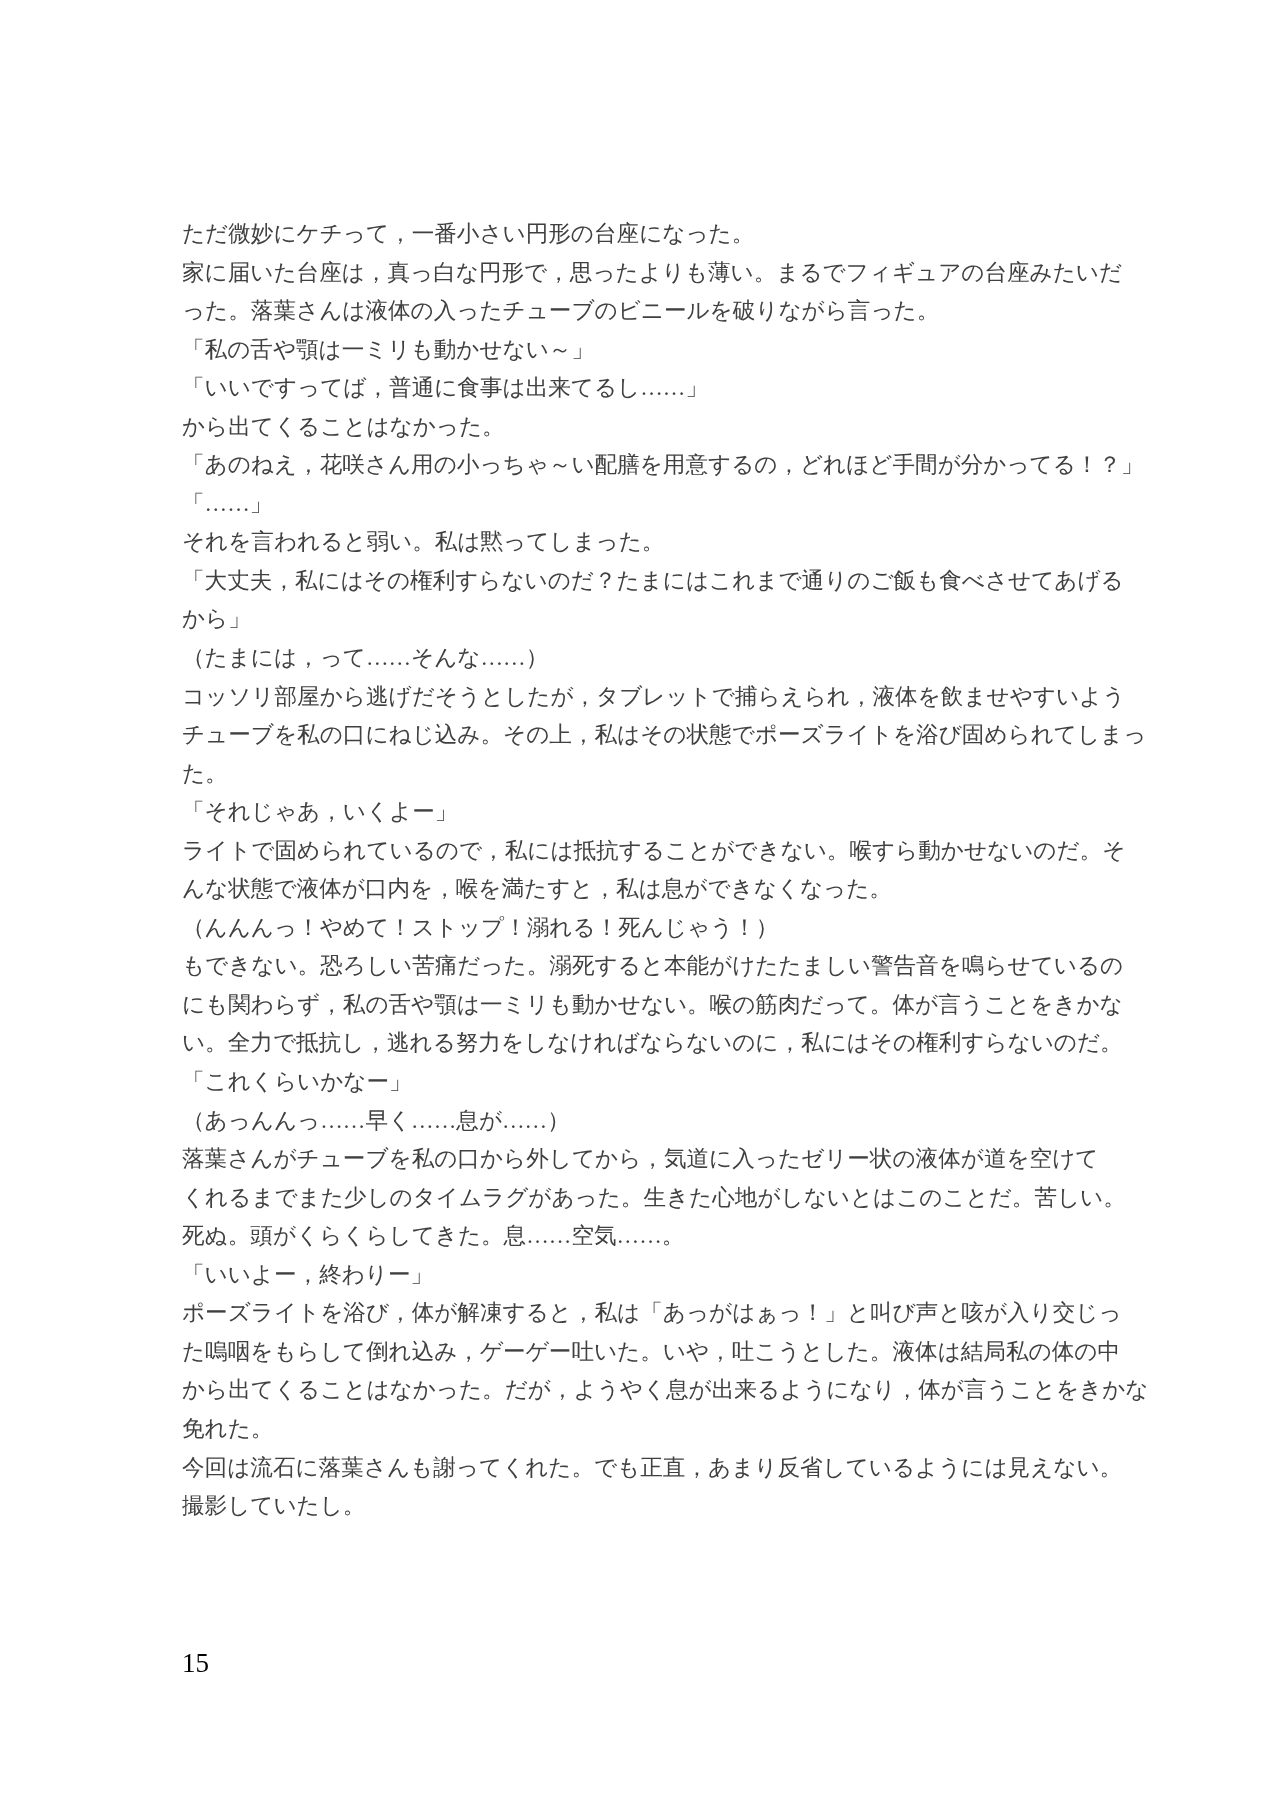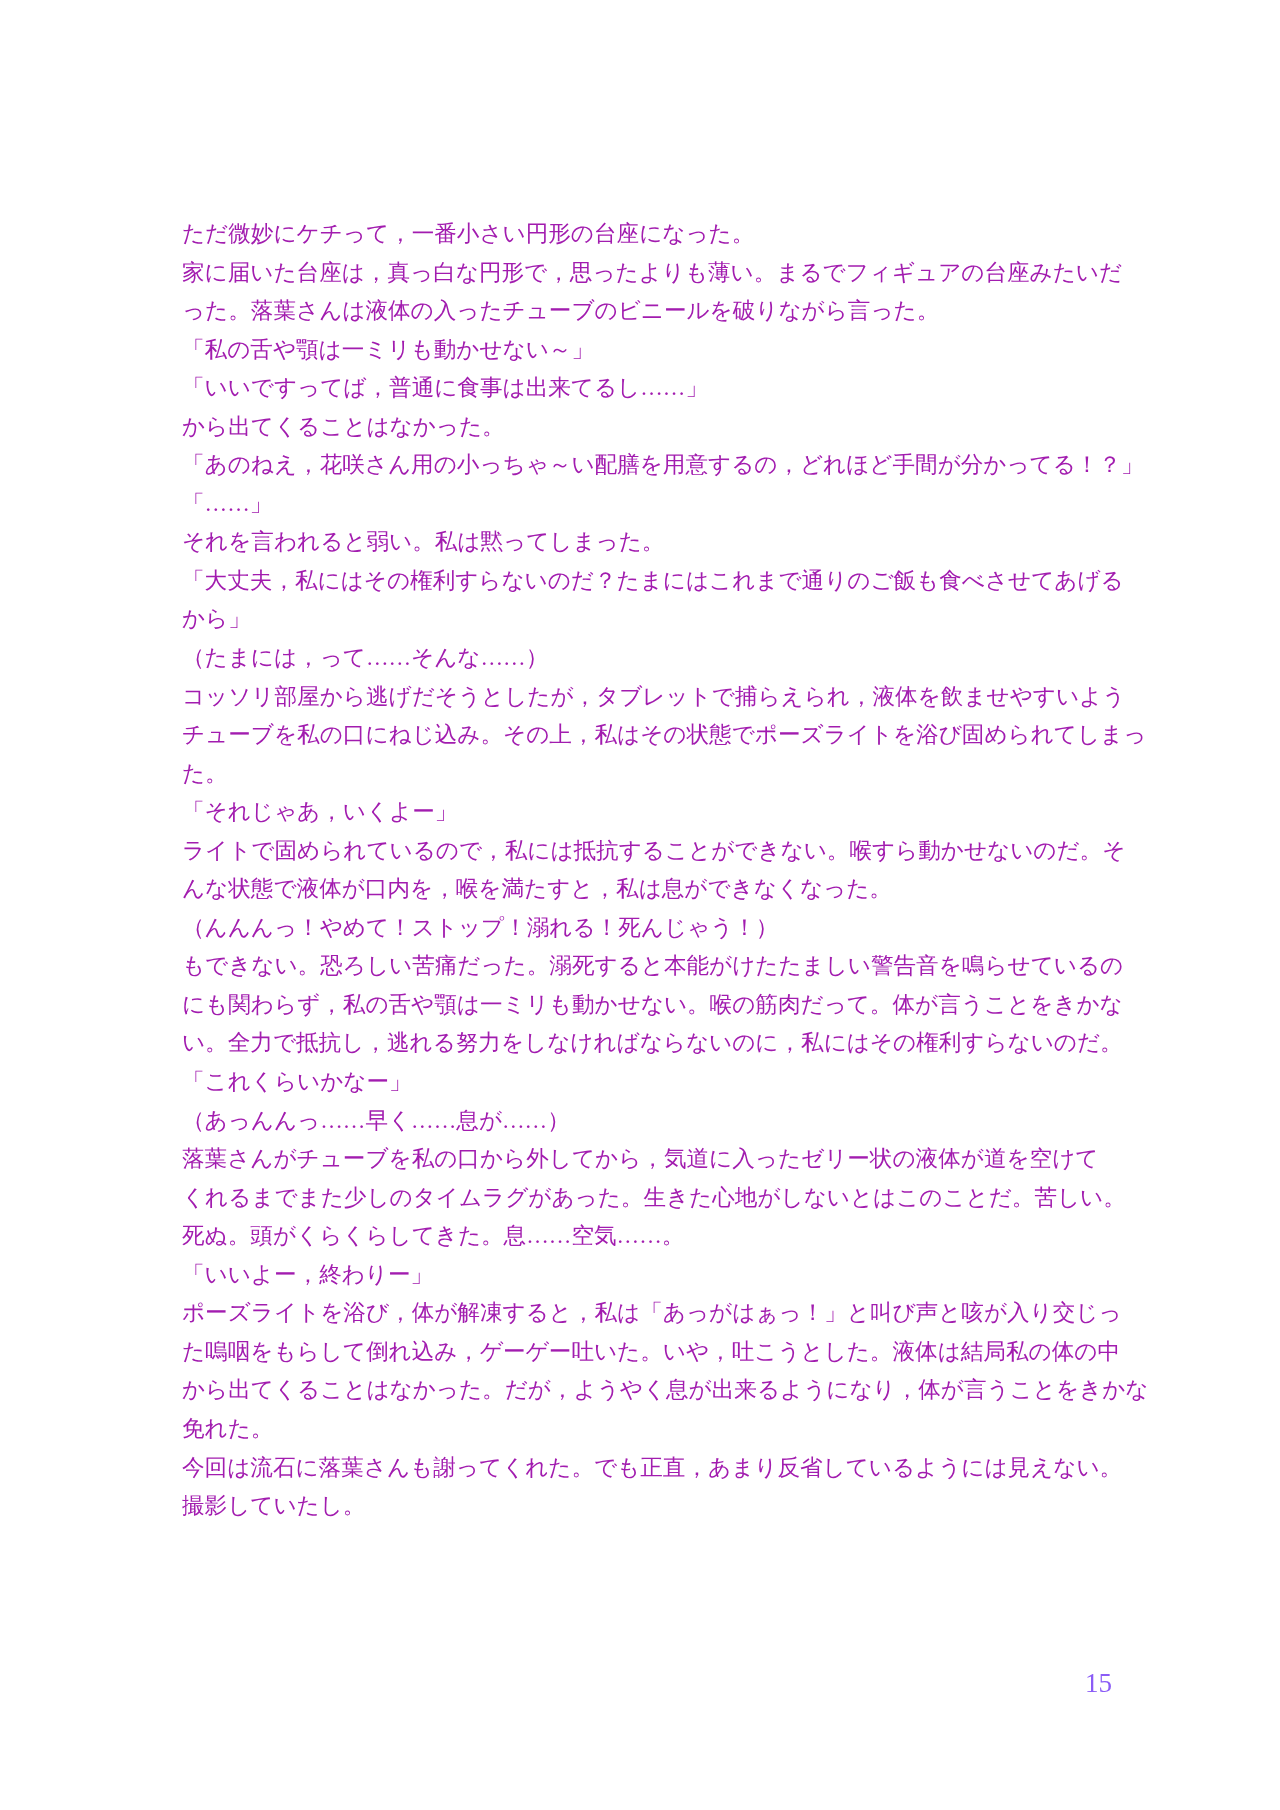--- a/index.html
+++ b/index.html
@@ -32,33 +32,32 @@
   }
   .line {
     white-space: nowrap;
     height: 38.55px;
   }
   .page-number {
     position: absolute;
     left: 182px;
     top: 1648px;
     width: 930px;
-    text-align: right;
-    color: #8b5cf6;
+    text-align: left;
+    color: #000000;
     font-size: 27px;
     line-height: 30px;
     font-family: "Liberation Serif", "DejaVu Serif", serif;
-    margin-top: 20px;
   }
 </style>
 </head>
 <body style="background: rgb(255, 255, 255);">
 
 <div class="page">
-  <div class="text-block" style="color: #a21caf;">
+  <div class="text-block" style="color: #404040;">
       <div class="line">ただ微妙にケチって，一番小さい円形の台座になった。</div>
       <div class="line">家に届いた台座は，真っ白な円形で，思ったよりも薄い。まるでフィギュアの台座みたいだ</div>
       <div class="line">った。落葉さんは液体の入ったチューブのビニールを破りながら言った。</div>
       <div class="line">「私の舌や顎は一ミリも動かせない～」</div>
       <div class="line">「いいですってば，普通に食事は出来てるし……」</div>
       <div class="line">から出てくることはなかった。</div>
       <div class="line">「あのねえ，花咲さん用の小っちゃ～い配膳を用意するの，どれほど手間が分かってる！？」</div>
       <div class="line">「……」</div>
       <div class="line">それを言われると弱い。私は黙ってしまった。</div>
       <div class="line">「大丈夫，私にはその権利すらないのだ？たまにはこれまで通りのご飯も食べさせてあげる</div>

